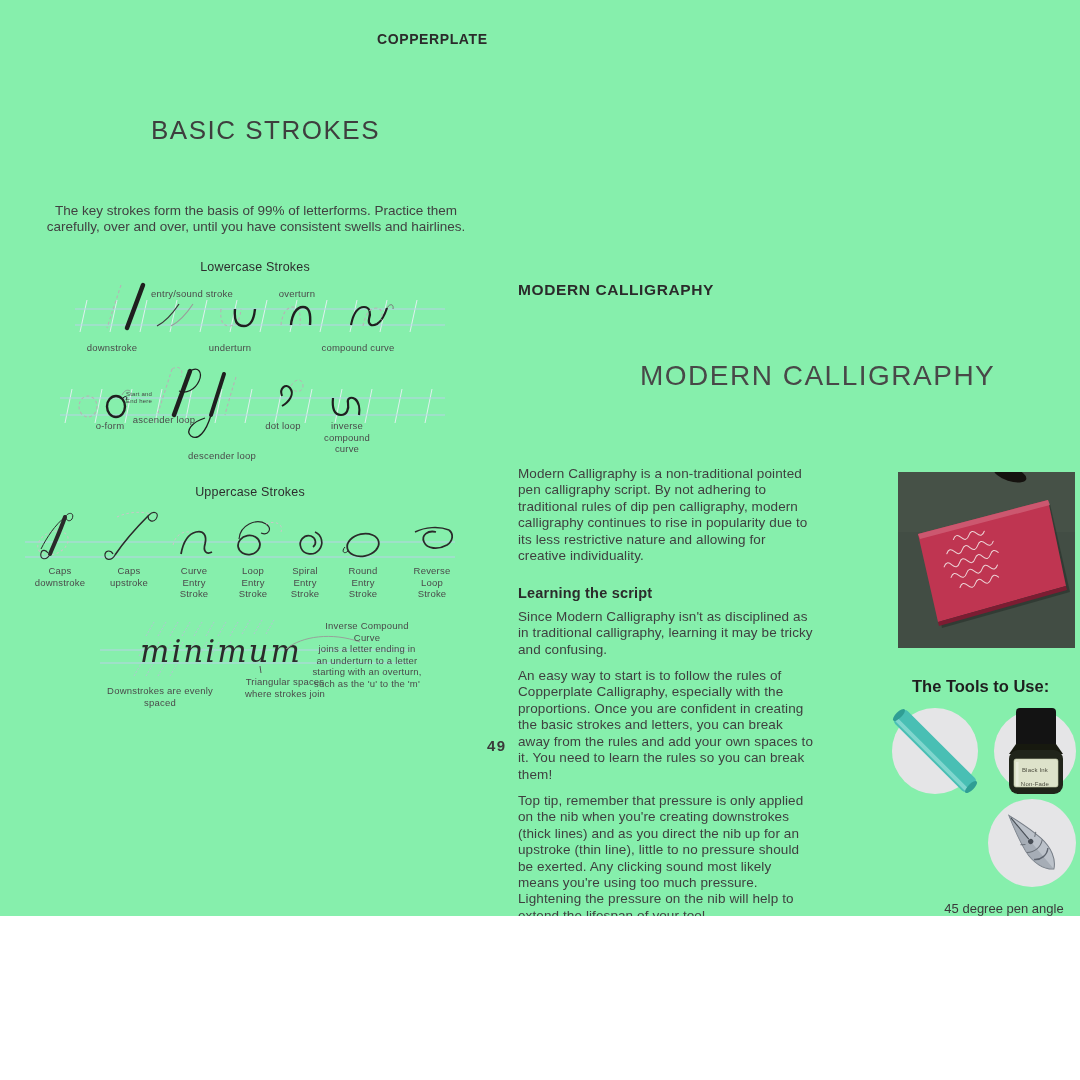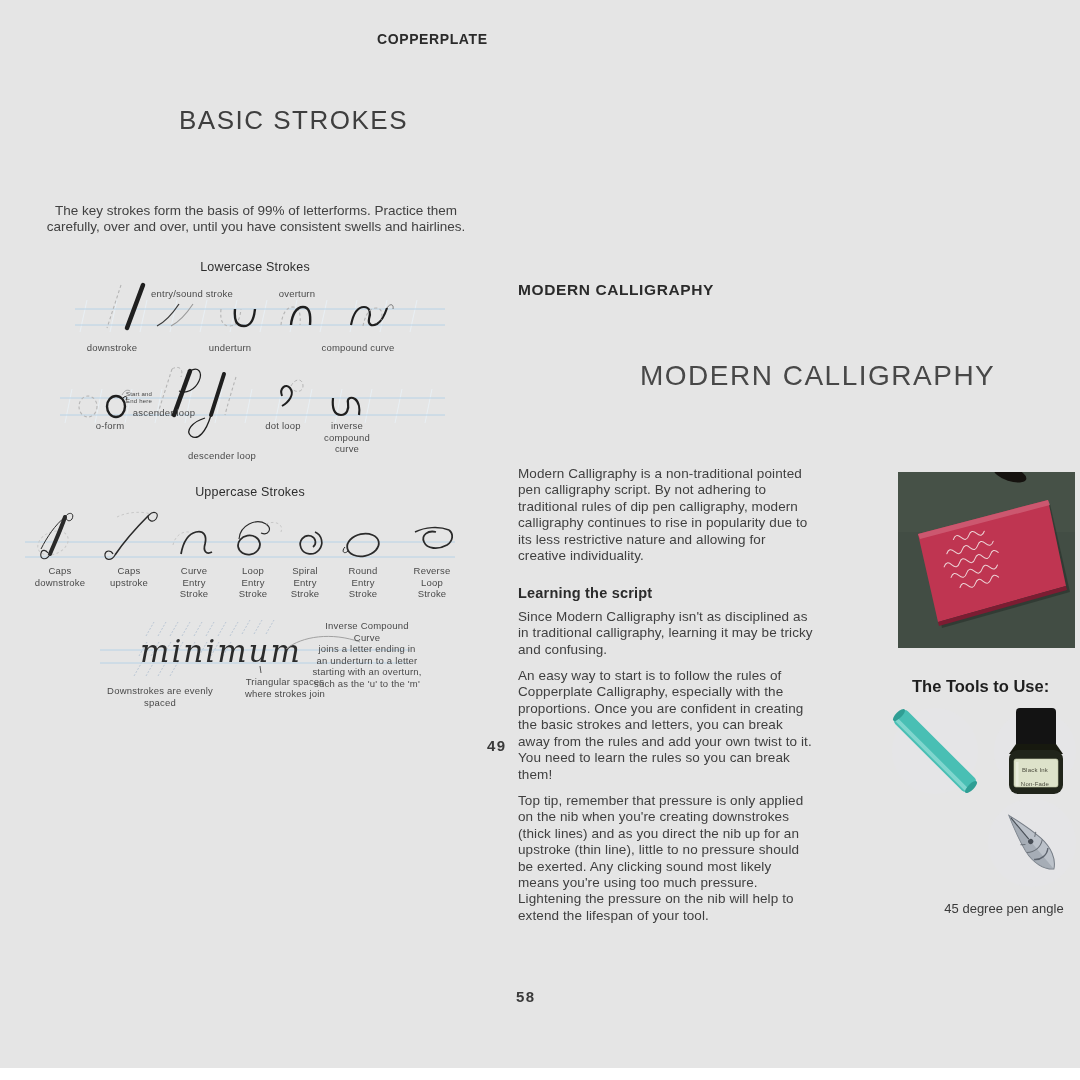--- a/index.html
+++ b/index.html
@@ -1,37 +1,37 @@
 <!DOCTYPE html>
 <html><head>
 <meta charset="utf-8">
 <style>
   html,body{margin:0;padding:0;background:#fff;}
-  .page{position:relative;width:1080px;height:1068px;background:#e5e5e5;overflow:hidden;
+  .page{position:relative;width:1080px;height:916px;background:#86efac;overflow:hidden;
         font-family:"Liberation Sans",sans-serif;color:#3f3f3f;}
   .abs{position:absolute;}
   .lbl{position:absolute;font-size:9.5px;line-height:11.5px;color:#4a4a4a;text-align:center;
        white-space:pre-line;letter-spacing:0.2px;}
   .kicker{font-weight:700;font-size:15.5px;letter-spacing:0.6px;color:#2b2b2b;white-space:nowrap;}
   .bigtitle{font-size:28px;letter-spacing:1.5px;color:#484848;white-space:nowrap;}
   .small-head{font-weight:400;font-size:12.5px;color:#2d2d2d;text-align:center;letter-spacing:0.2px;}
   .body-col{font-size:13.5px;line-height:16.4px;color:#3f3f3f;letter-spacing:0.1px;}
   .body-col p{margin:0 0 10px 0;}
   .body-col h3{margin:21px 0 7px 0;font-size:14.5px;color:#2b2b2b;letter-spacing:0.2px;}
   .pagenum{font-weight:700;font-size:15px;letter-spacing:1.5px;color:#3a3a3a;}
   svg{display:block;}
 </style>
 </head>
 <body>
 
 <div class="page">
 
   <div class="abs kicker" style="left:377px;top:31px;font-size:14px;">COPPERPLATE</div>
 
-  <div class="abs" style="left:151px;top:105px;font-size:26px;letter-spacing:1.5px;color:#3e3e3e;white-space:nowrap;margin-left:28px;">BASIC STROKES</div>
+  <div class="abs" style="left:151px;top:115px;font-size:26px;letter-spacing:1.5px;color:#3e3e3e;white-space:nowrap;">BASIC STROKES</div>
 
   <div class="abs" style="left:26px;top:203px;width:460px;text-align:center;font-size:13.5px;line-height:15.8px;color:#414141;white-space:pre-line;">The key strokes form the basis of 99% of letterforms. Practice them
 carefully, over and over, until you have consistent swells and hairlines.</div>
 
   <div class="abs small-head" style="left:155px;top:260px;width:200px;">Lowercase Strokes</div>
 
   <div class="abs" style="left:75px;top:280px;width:370px;height:80px;">
     <svg width="370" height="80" viewBox="0 0 370 80">
       <path d="M12,20l-7,32M42,20l-7,32M72,20l-7,32M102,20l-7,32M132,20l-7,32M162,20l-7,32M192,20l-7,32M222,20l-7,32M252,20l-7,32M282,20l-7,32M312,20l-7,32M342,20l-7,32" stroke="#e9f0f6" stroke-width="0.9" fill="none"></path>
       <path d="M0,29H370 M0,45H370" stroke="#b7d2e6" stroke-width="1" fill="none"></path>
@@ -69,21 +69,21 @@
       <path d="M164,9 L151,50" stroke="#1f1f1f" stroke-width="4" stroke-linecap="round" fill="none"></path>
       <path d="M151,50 C146,67 138,76 131,71 C125,66 132,57 145,53" stroke="#1f1f1f" stroke-width="1.3" fill="none"></path>
       <path d="M176,12 C171,28 167,42 165,50" stroke="#b5b5b5" stroke-width="1.1" stroke-dasharray="3 2.5" fill="none"></path>
       <path d="M222,41 C229,37 235,29 230,23 C226,18 219,23 222,31" stroke="#1f1f1f" stroke-width="2" fill="none"></path>
       <path d="M231,21 C235,13 243,13 243,21 C243,27 236,28 232,24" stroke="#b5b5b5" stroke-width="1" stroke-dasharray="3 2.5" fill="none"></path>
       <path d="M273,33 C272,43 274,50 281,50 C287,50 289,44 288,38 C287,34 290,31 295,34 C299,37 300,44 299,50" stroke="#1f1f1f" stroke-width="2.2" fill="none"></path>
     </svg>
     <div class="lbl" style="left:66px;top:26px;width:40px;font-size:6px;line-height:7px;text-align:left;color:#444;">Start and
 End here</div>
     <div class="lbl" style="left:20px;top:55px;width:60px;">o-form</div>
-    <div class="lbl" style="left:64px;top:42px;width:80px;">ascender loop</div>
+    <div class="lbl" style="left:64px;top:49px;width:80px;">ascender loop</div>
     <div class="lbl" style="left:122px;top:85px;width:80px;">descender loop</div>
     <div class="lbl" style="left:193px;top:55px;width:60px;">dot loop</div>
     <div class="lbl" style="left:252px;top:55px;width:70px;">inverse
 compound
 curve</div>
   </div>
 
   <div class="abs small-head" style="left:140px;top:485px;width:220px;">Uppercase Strokes</div>
 
   <div class="abs" style="left:25px;top:505px;width:430px;height:108px;">
@@ -163,21 +163,21 @@
   <div class="abs pagenum" style="left:487px;top:737px;">49</div>
 
   <div class="abs kicker" style="left:518px;top:281px;">MODERN CALLIGRAPHY</div>
 
   <div class="abs bigtitle" style="left:640px;top:360px;">MODERN CALLIGRAPHY</div>
 
   <div class="abs body-col" style="left:518px;top:466px;width:296px;">
     <p>Modern Calligraphy is a non-traditional pointed pen calligraphy script. By not adhering to traditional rules of dip pen calligraphy, modern calligraphy continues to rise in popularity due to its less restrictive nature and allowing for creative individuality.</p>
     <h3>Learning the script</h3>
     <p>Since Modern Calligraphy isn't as disciplined as in traditional calligraphy, learning it may be tricky and confusing.</p>
-    <p>An easy way to start is to follow the rules of Copperplate Calligraphy, especially with the proportions. Once you are confident in creating the basic strokes and letters, you can break away from the rules and add your own twist to it. You need to learn the rules so you can break them!</p>
+    <p>An easy way to start is to follow the rules of Copperplate Calligraphy, especially with the proportions. Once you are confident in creating the basic strokes and letters, you can break away from the rules and add your own spaces to it. You need to learn the rules so you can break them!</p>
     <p>Top tip, remember that pressure is only applied on the nib when you're creating downstrokes (thick lines) and as you direct the nib up for an upstroke (thin line), little to no pressure should be exerted. Any clicking sound most likely means you're using too much pressure. Lightening the pressure on the nib will help to extend the lifespan of your tool.</p>
   </div>
 
   <div class="abs pagenum" style="left:516px;top:988px;">58</div>
 
   <div class="abs" style="left:898px;top:472px;width:177px;height:176px;">
     <svg width="177" height="176" viewBox="0 0 177 176">
       <rect x="0" y="0" width="177" height="176" fill="#424d44"></rect>
       <rect x="0" y="0" width="177" height="60" fill="#4a5549" opacity="0.5"></rect>
       <polygon points="24,66 152,32 172,120 44,156" fill="#27302a" opacity="0.6"></polygon>

